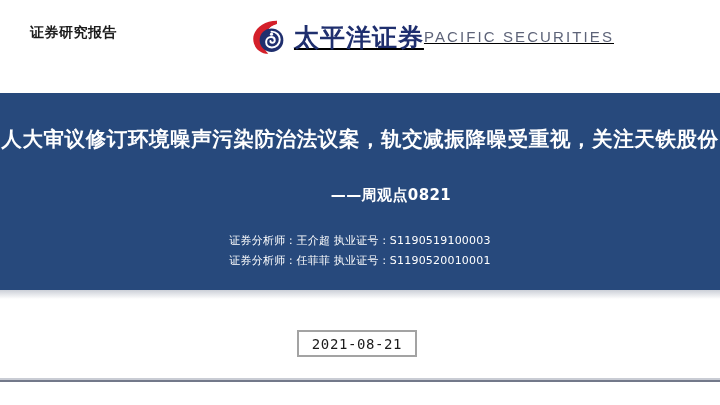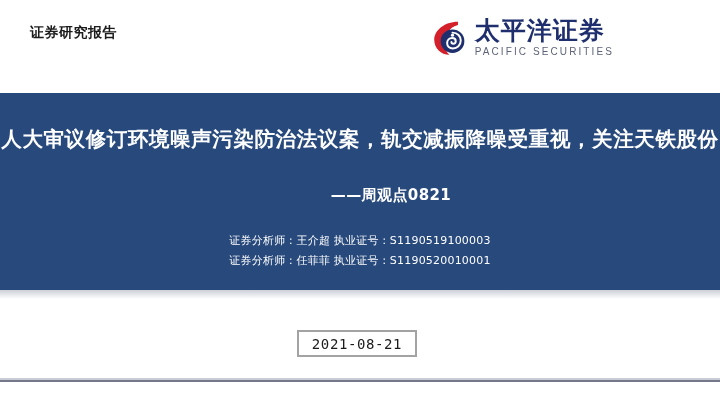--- a/index.html
+++ b/index.html
@@ -51,36 +51,37 @@
     gap: 7px;
   }
   .brand-mark {
     width: 36px;
     height: 38px;
     display: block;
     flex: 0 0 auto;
   }
   .brand-text {
     display: flex;
-    flex-direction: column;
+    flex-direction: row;
     align-items: flex-start;
     justify-content: flex-start;
     line-height: 1;
+    text-decoration: underline;
   }
   .brand-cn {
     font-size: 25px;
     font-weight: bold;
     color: #1f2f6e;
     letter-spacing: 1px;
     white-space: nowrap;
     font-family: "DejaVu Sans", "Liberation Sans", sans-serif;
   }
   .brand-en {
     margin-top: 4px;
-    font-size: 10px;
+    font-size: 15px;
     color: #5d6378;
     letter-spacing: 2.1px;
     white-space: nowrap;
     font-family: "Liberation Sans", sans-serif;
   }
 
   
   .band {
     position: absolute;
     left: 0;

